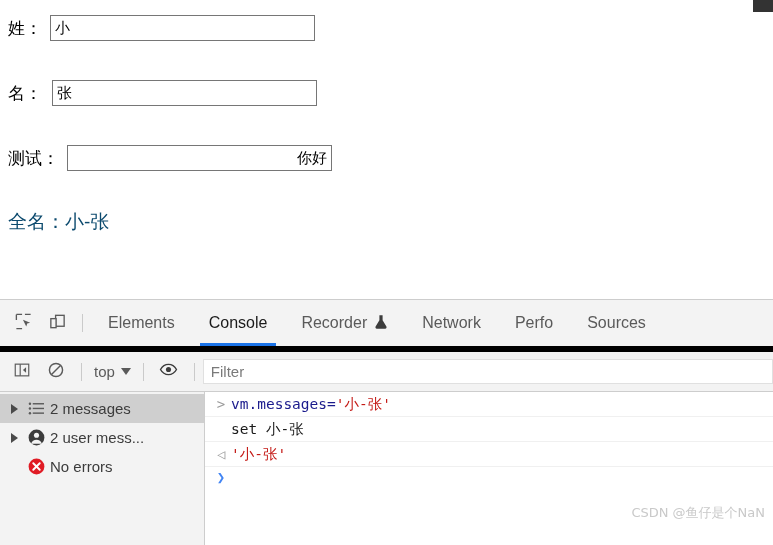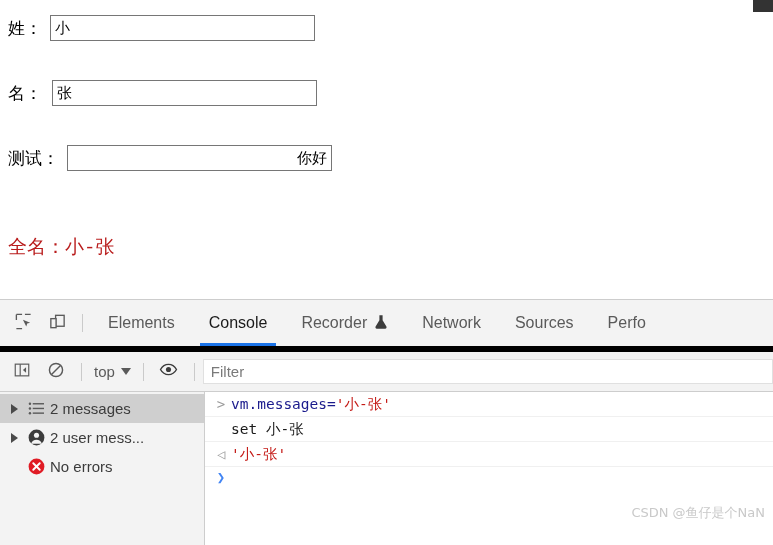--- a/index.html
+++ b/index.html
@@ -62,24 +62,23 @@
   .row-2 { left: 8px; top: 80px; }
   .row-2 .text-input { width: 265px; margin-left: 10px; }
   .row-3 { left: 8px; top: 145px; }
   .row-3 .text-input { width: 265px; margin-left: 8px; text-align: right; }
 
   .fullname-row {
     position: absolute;
     left: 8px;
     top: 209px;
     font-size: 19px;
-    color: #b91c1c;
-    font-family: Liberation Mono, monospace;
-    white-space: nowrap;
-    margin-top: 25px;
+    color: #0c4a6e;
+    font-family: Liberation Sans, sans-serif;
+    white-space: nowrap;
   }
 
   
   .devtools {
     position: absolute;
     left: 0;
     top: 299px;
     width: 773px;
     height: 246px;
     background: #ffffff;
@@ -332,25 +331,25 @@
           <path d="M2 1.3h10M5.4 1.3v5L1.6 12.6c-.5.9.1 2.1 1.2 2.1h8.4c1.1 0 1.7-1.2 1.2-2.1L8.6 6.3v-5z" fill="#3c3c3c"></path>
         </svg>
       </span>
     </div>
 
     <div class="dt-tab">
       <span>Network</span>
     </div>
 
     <div class="dt-tab">
+      <span>Perfo</span>
+    </div>
+
+    <div class="dt-tab">
       <span>Sources</span>
-    </div>
-
-    <div class="dt-tab">
-      <span>Perfo</span>
     </div>
   </div>
 
   <div class="dt-console-toolbar">
 
     <div class="dt-icon-btn" style="margin-left:5px">
       <span>
         <svg width="18" height="18" viewBox="0 0 20 20">
           <rect x="2.5" y="3.5" width="15" height="13" stroke="#5a5a5a" stroke-width="1.3" fill="none"></rect>
           <line x1="8" y1="3.5" x2="8" y2="16.5" stroke="#5a5a5a" stroke-width="1.3"></line>

